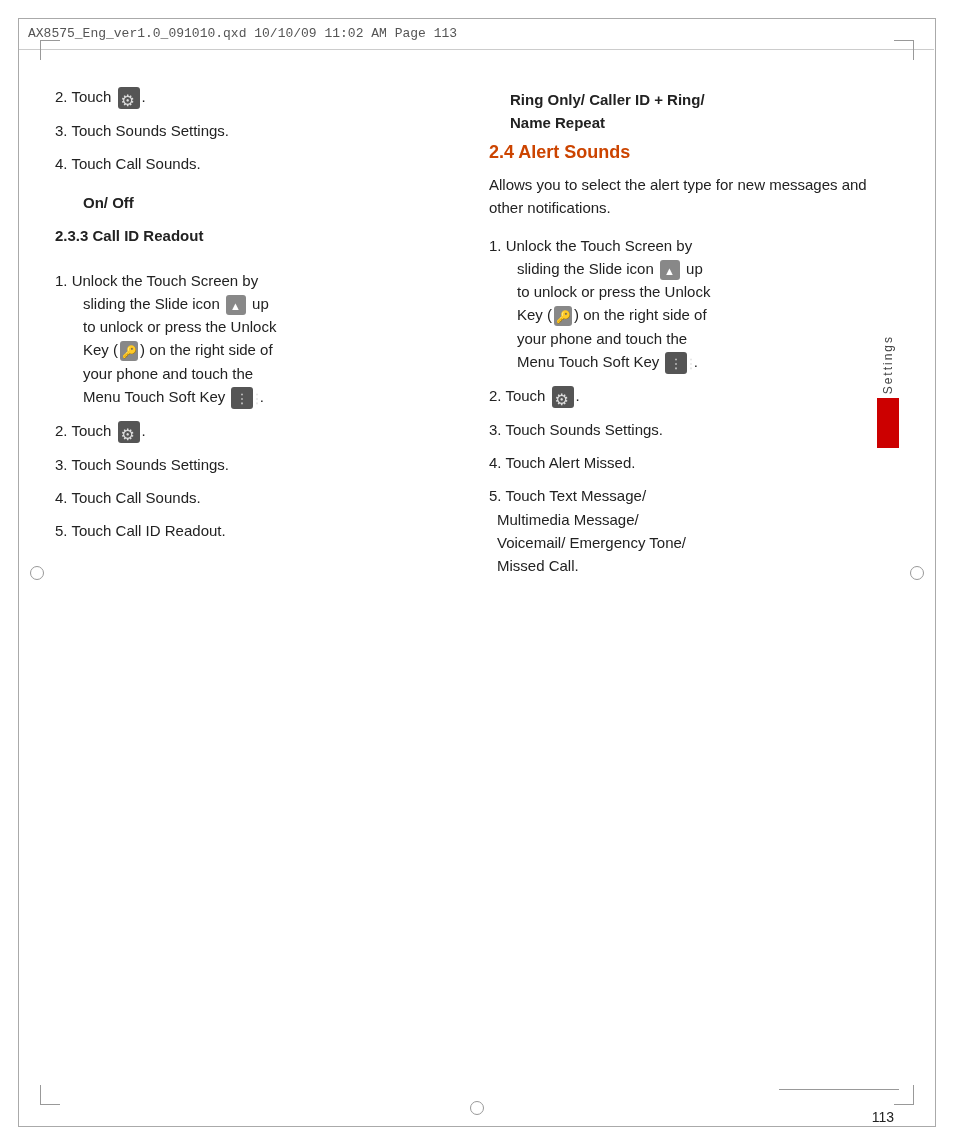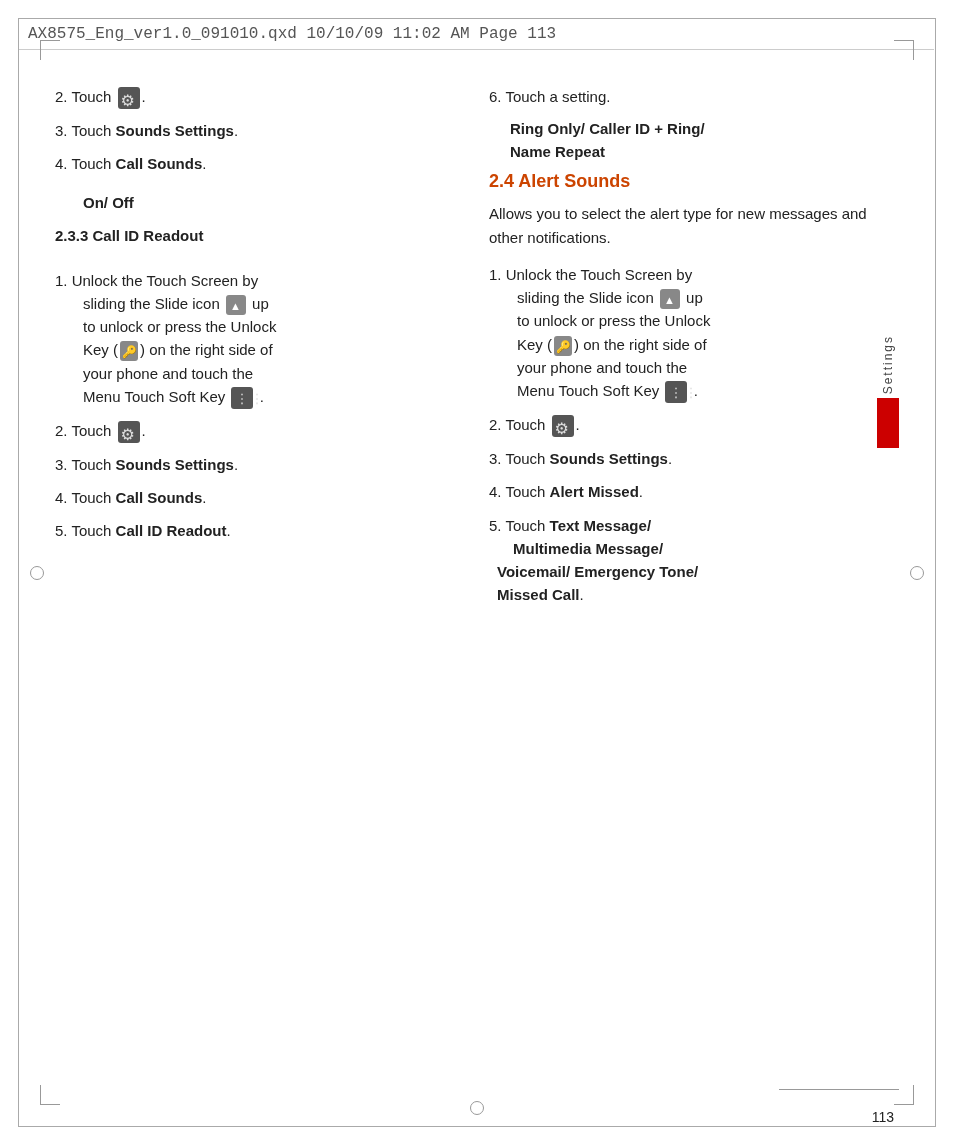--- a/index.html
+++ b/index.html
@@ -28,21 +28,21 @@
     .header-bar {
       position: absolute;
       top: 18px;
       left: 18px;
       right: 20px;
       height: 32px;
       border-bottom: 1px solid #ccc;
       display: flex;
       align-items: center;
       padding: 0 10px;
-      font-size: 16px;
+      font-size: 13px;
       color: #555;
       font-family: 'Courier New', monospace;
     }
 
     
     .corner-mark {
       position: absolute;
       width: 20px;
       height: 20px;
     }
@@ -153,21 +153,21 @@
 
     
     .step-item {
       margin-bottom: 10px;
       line-height: 1.55;
     }
     .step-indent {
       margin-left: 28px;
     }
     .bold-text {
-      font-weight: bold;
+      font-weight: normal;
     }
     .section-heading {
       font-weight: bold;
       margin-bottom: 25px;
       margin-top: 16px;
       font-size: 15px;
     }
     .section-title-colored {
       color: #cc4400;
       font-size: 18px;
@@ -340,23 +340,20 @@
     </div>
 
     <div class="step-item">
       <span>5. Touch </span><span class="bold-text">Call ID Readout</span><span>.</span>
     </div>
 
   </div>
 
   <div class="col-right">
 
-    <div class="step-item">
-      <span>6. Touch a setting.</span>
-    </div>
 
     <span class="ring-label">Ring Only/ Caller ID + Ring/<br>Name Repeat</span>
 
     <div class="section-title-colored">2.4 Alert Sounds</div>
 
     <div class="step-item" style="margin-bottom:14px;">
       <span>Allows you to select the alert type for new messages and other notifications.</span>
     </div>
 
     <div class="step-item">
@@ -382,21 +379,21 @@
     <div class="step-item">
       <span>3. Touch </span><span class="bold-text">Sounds Settings</span><span>.</span>
     </div>
 
     <div class="step-item">
       <span>4. Touch </span><span class="bold-text">Alert Missed</span><span>.</span>
     </div>
 
     <div class="step-item">
       <span>5. Touch </span><span class="bold-text">Text Message/<br>
-        <span style="margin-left:24px;">Multimedia Message/</span><br>
+        <span style="margin-left:8px;">Multimedia Message/</span><br>
         <span style="margin-left:8px;">Voicemail/ Emergency Tone/</span><br>
         <span style="margin-left:8px;">Missed Call</span></span><span>.</span>
     </div>
 
     <div class="settings-tab">
       <span class="settings-tab-text">Settings</span>
       <div class="settings-tab-bar"></div>
     </div>
 
   </div>

